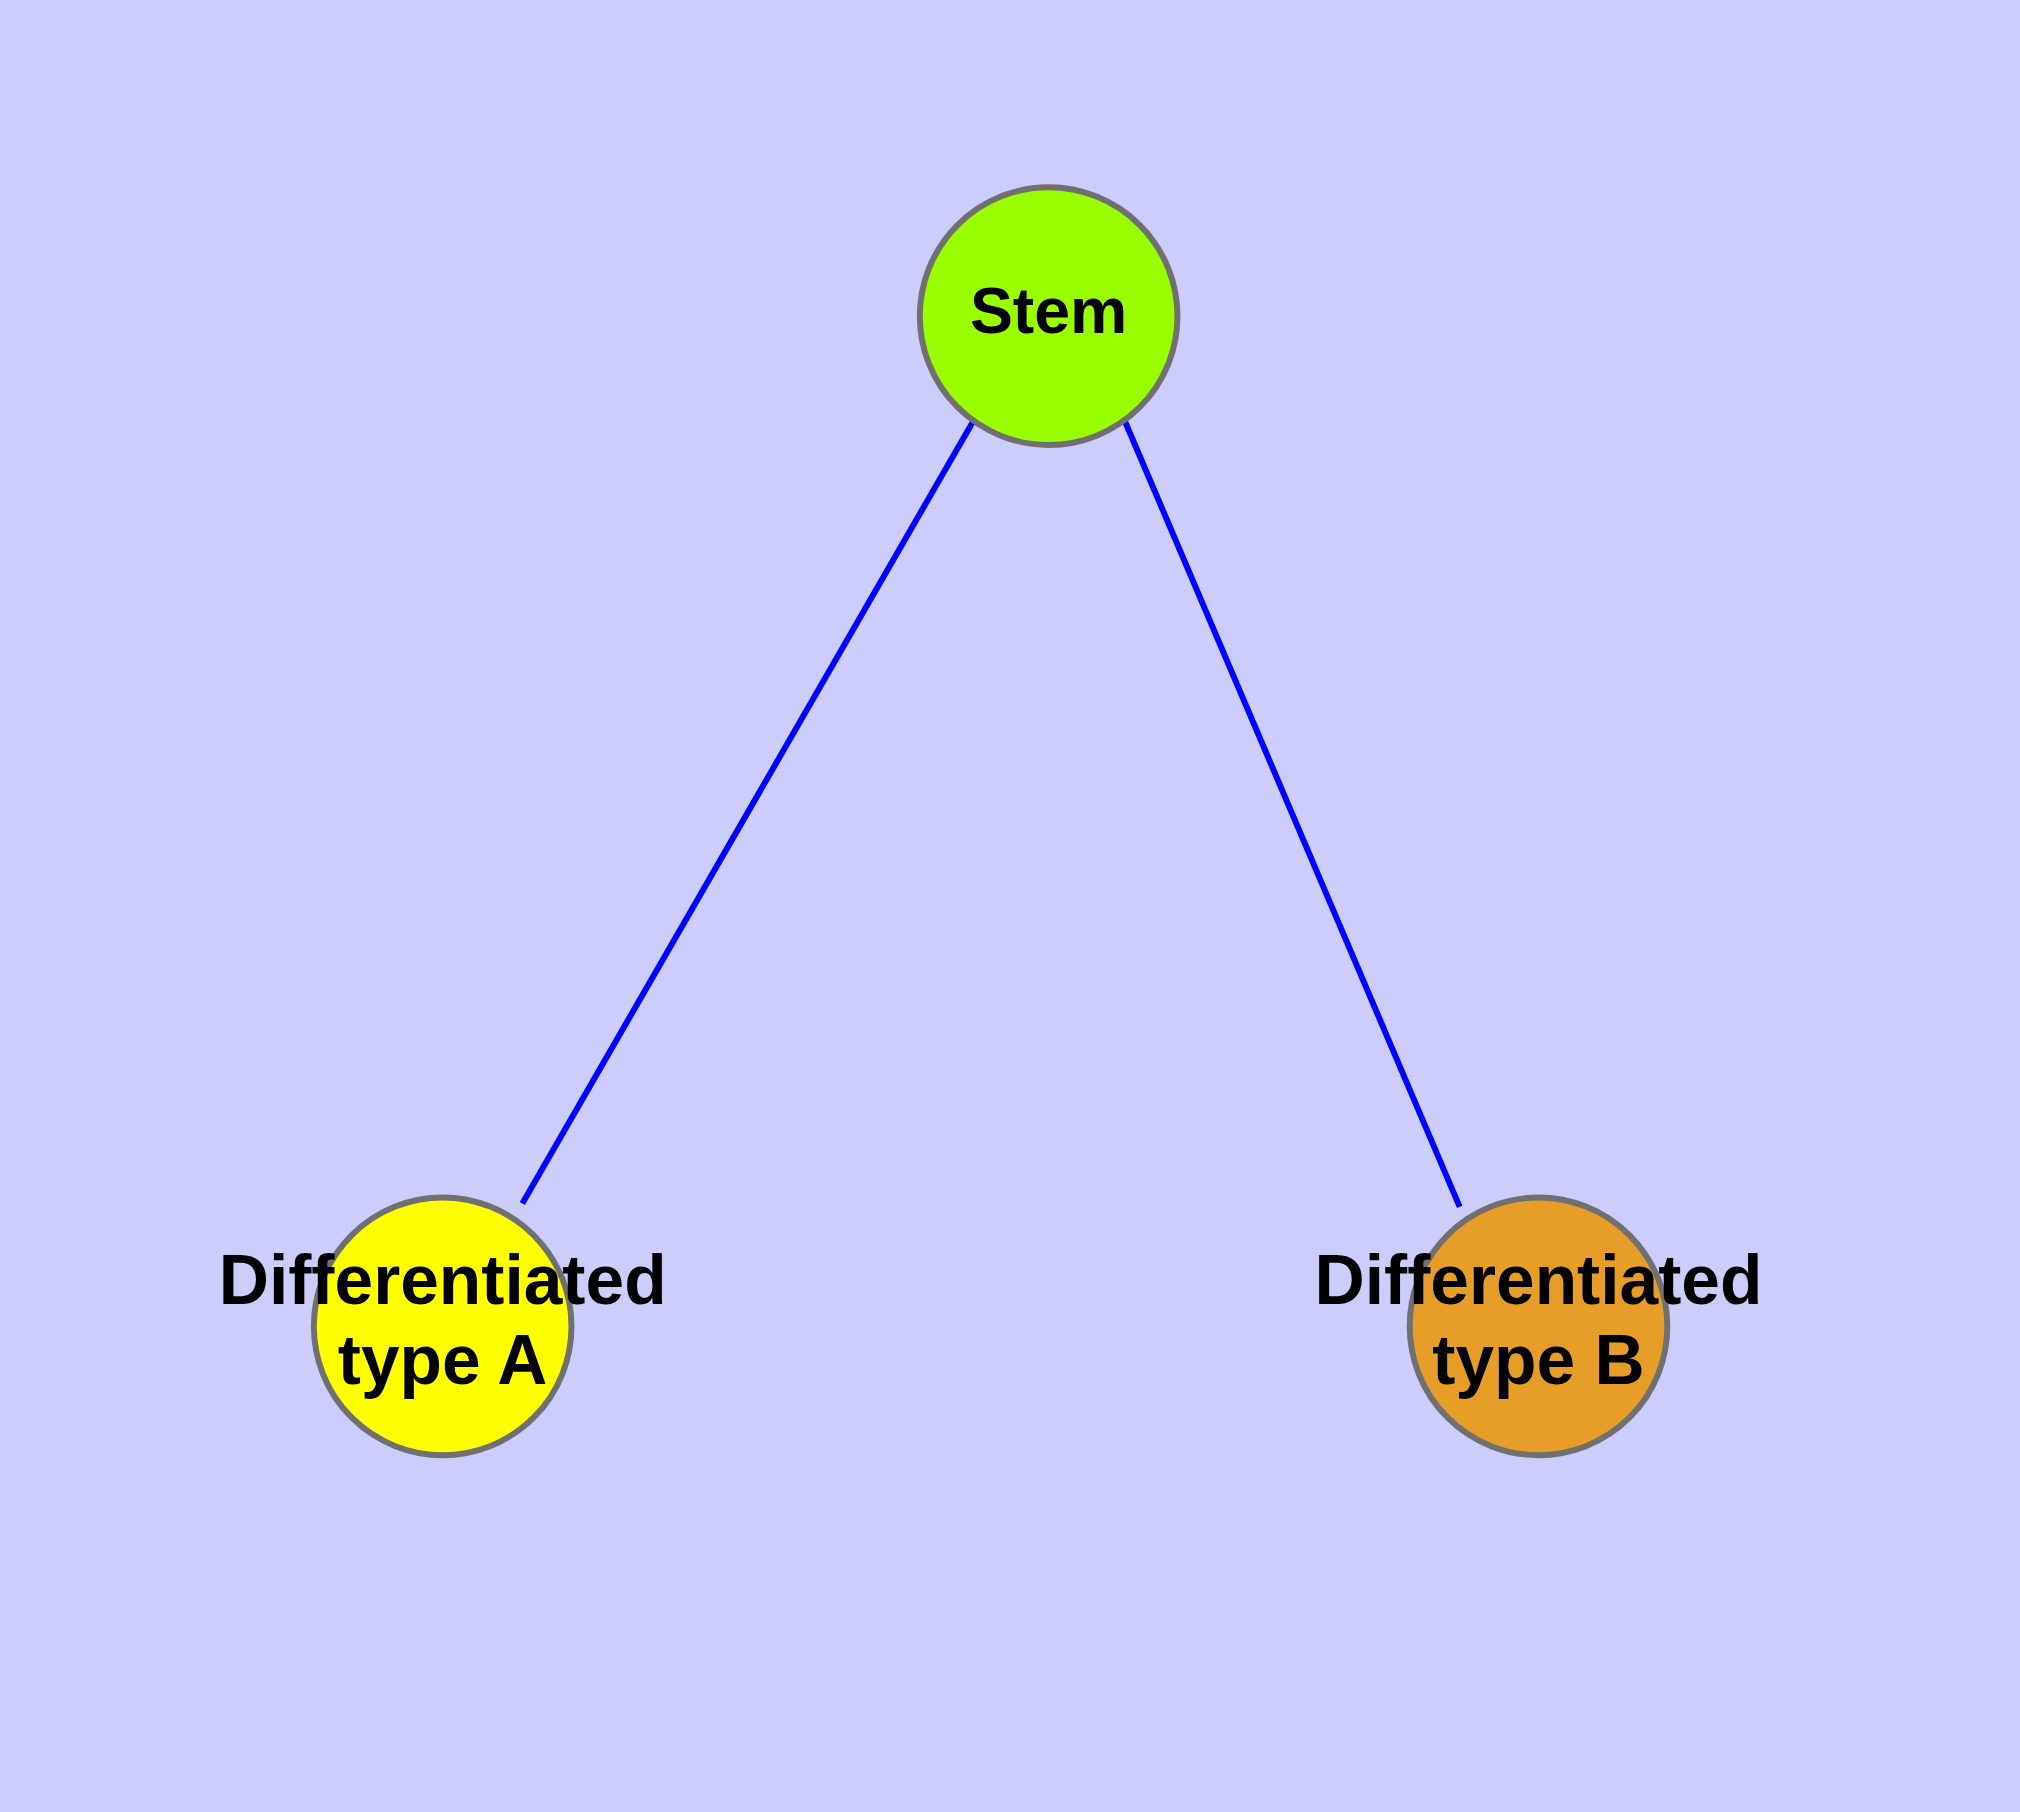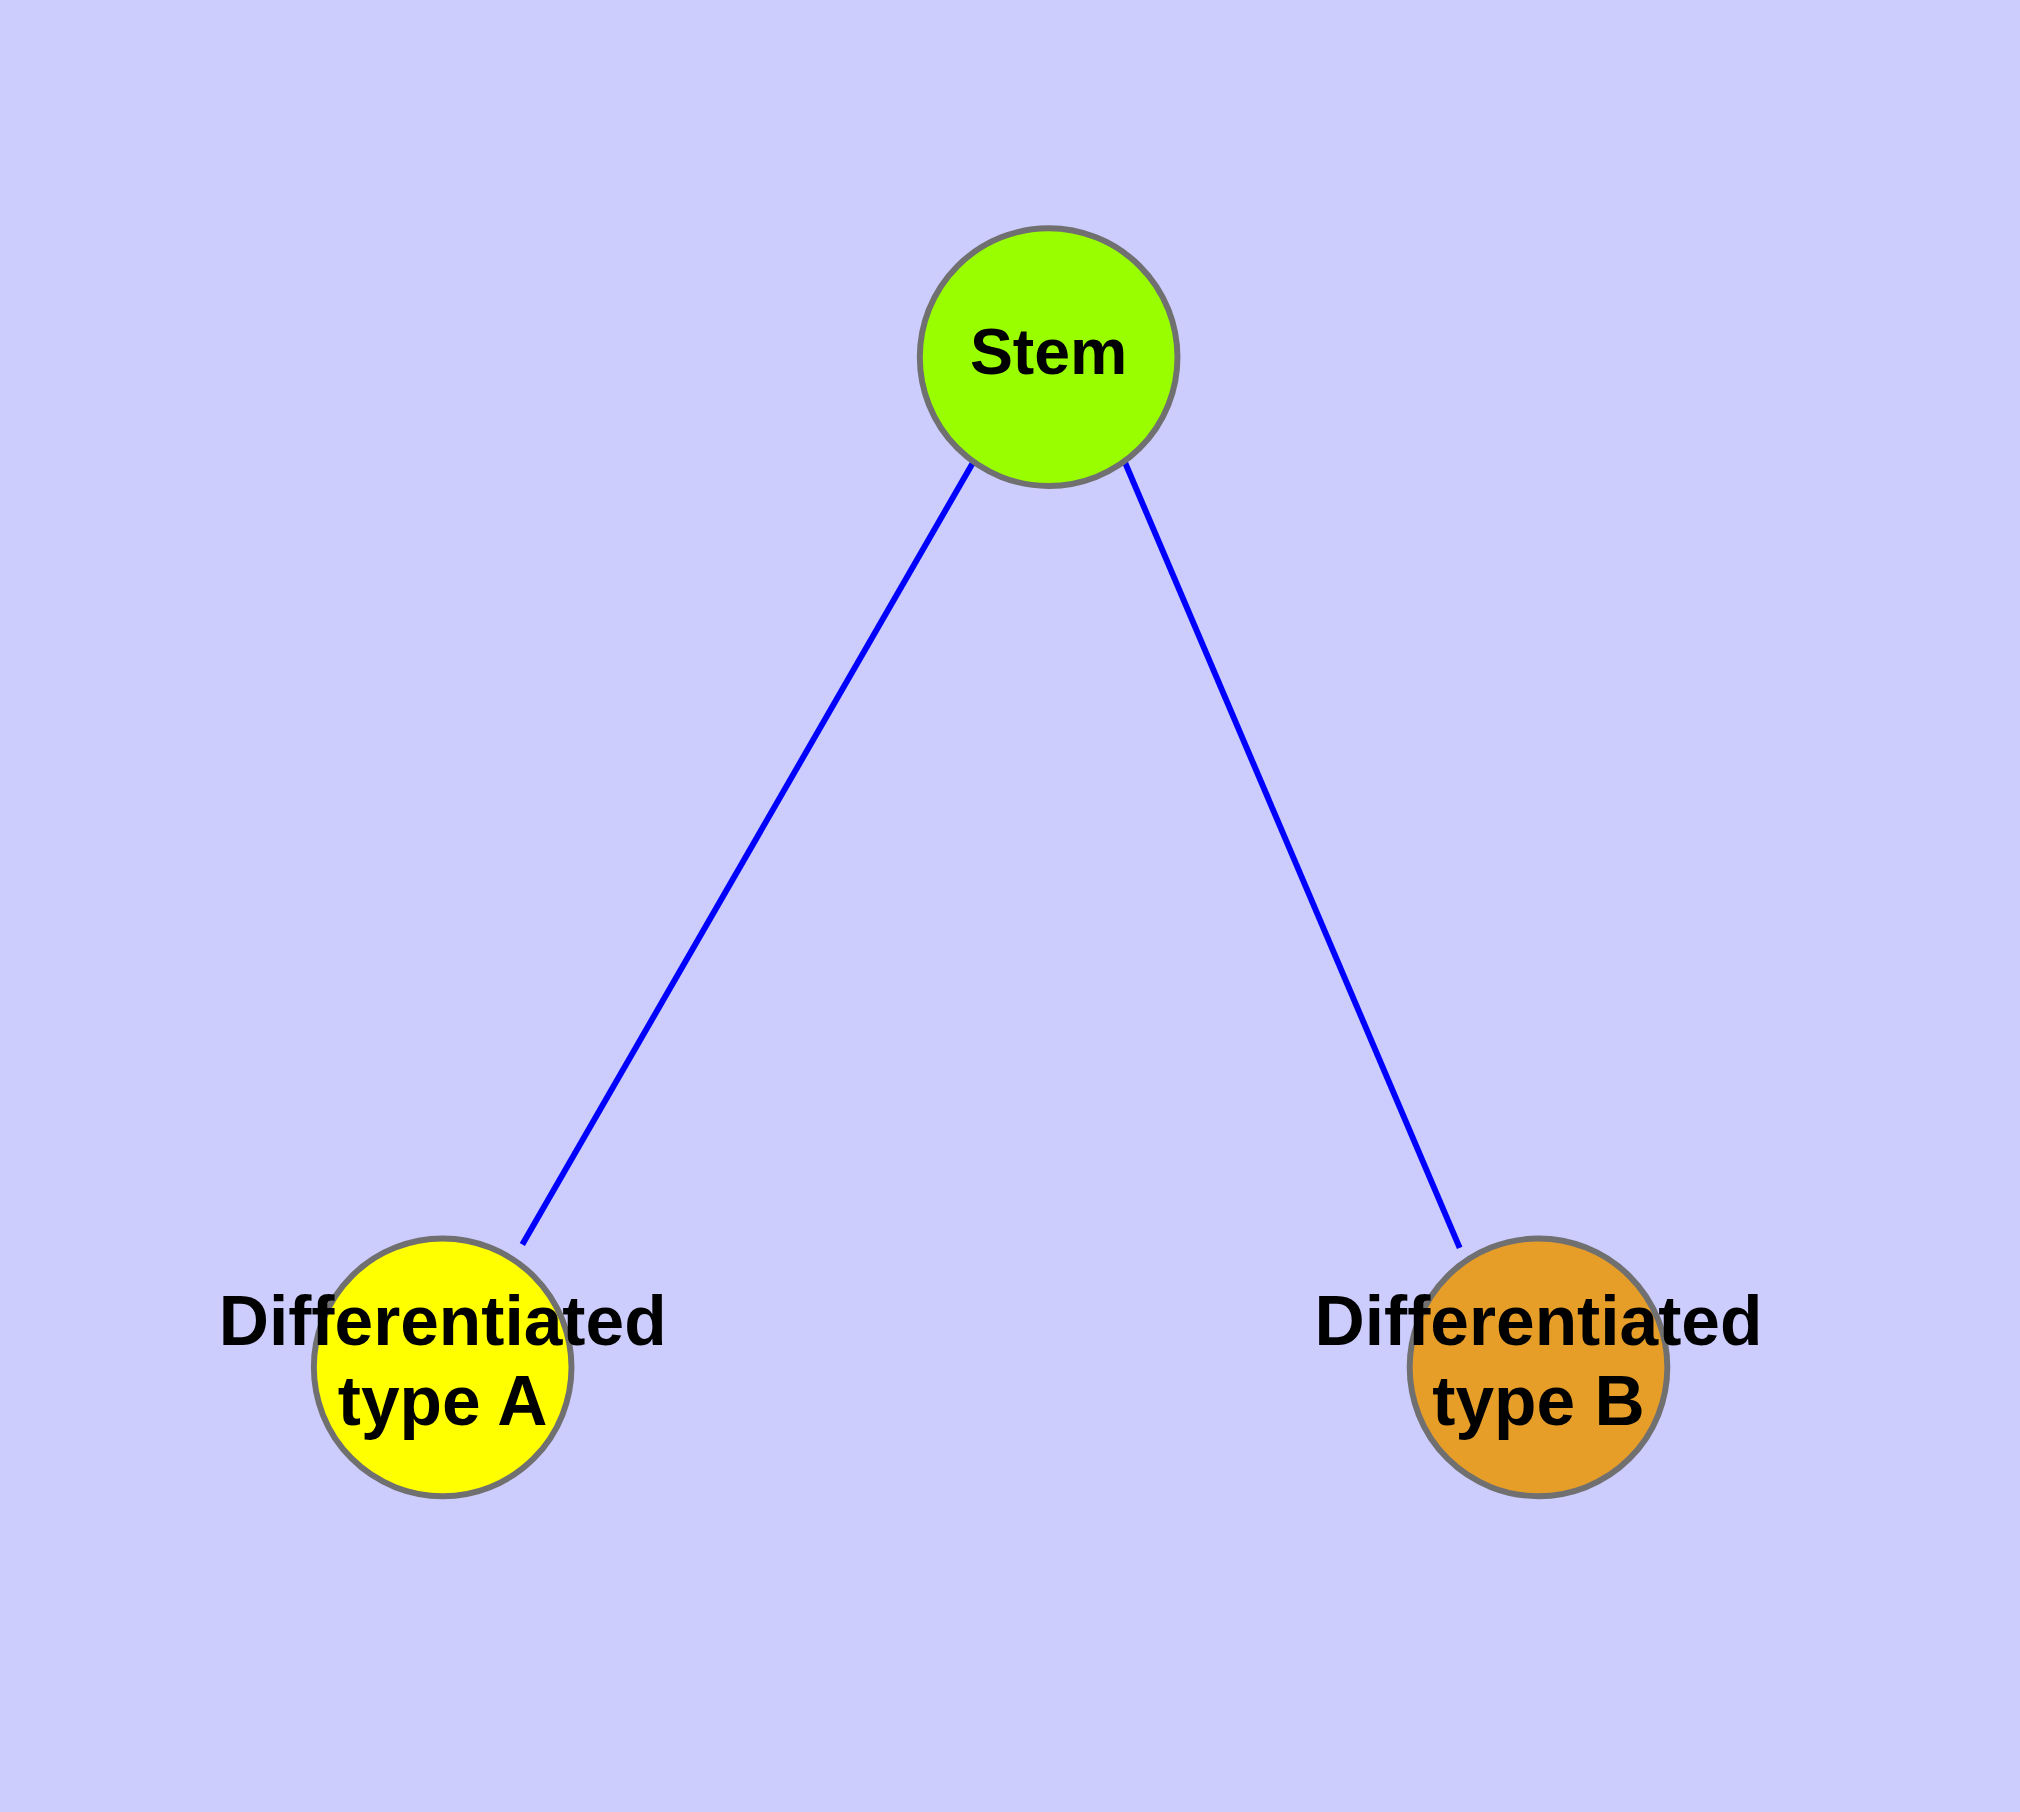--- a/index.html
+++ b/index.html
@@ -11,21 +11,20 @@
     width: 2021px;
     height: 1812px;
     overflow: hidden;
     font-family: "Liberation Sans", sans-serif;
   }
   #canvas {
     position: relative;
     width: 2021px;
     height: 1308px;
     background: #ccccfd;
-    margin-top: 41px;
   }
   #graph-svg {
     position: absolute;
     left: 0;
     top: 0;
     width: 2021px;
     height: 1812px;
     display: block;
   }
   .node-circle {

